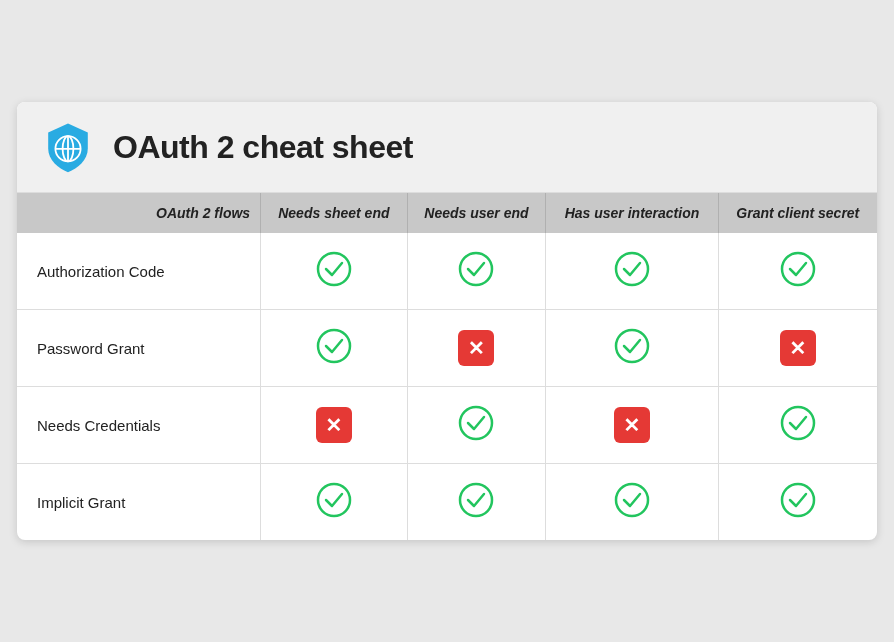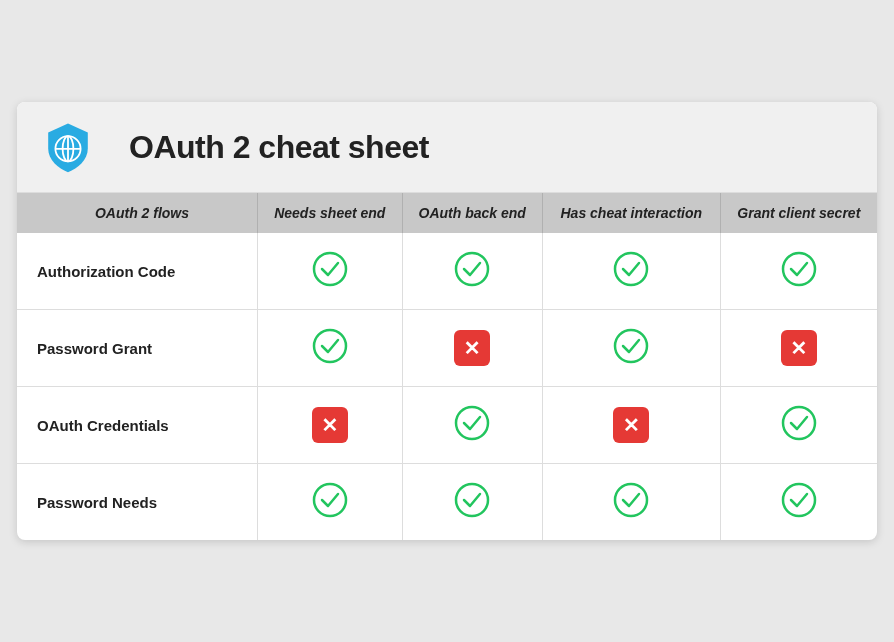--- a/index.html
+++ b/index.html
@@ -19,21 +19,21 @@
       overflow: hidden;
       width: 860px;
       box-shadow: 0 2px 8px rgba(0,0,0,0.15);
     }
 
     .header {
       background: #f0f0f0;
       padding: 18px 24px;
       display: flex;
       align-items: center;
-      gap: 34px;
+      gap: 18px;
       border-bottom: 1px solid #ddd;
     }
 
     .shield-icon {
       width: 54px;
       height: 54px;
       flex-shrink: 0;
     }
 
     .header-title {
@@ -56,21 +56,21 @@
       padding: 12px 10px;
       font-style: italic;
       font-weight: 600;
       font-size: 14px;
       color: #222;
       text-align: center;
       border-right: 1px solid #b0b0b0;
     }
 
     thead th:first-child {
-      text-align: center;
+      text-align: right;
       padding-left: 20px;
       min-width: 220px;
     }
 
     thead th:last-child {
       border-right: none;
     }
 
     tbody tr {
       border-bottom: 1px solid #ddd;
@@ -83,21 +83,21 @@
     tbody td {
       padding: 18px 10px;
       text-align: center;
       border-right: 1px solid #ddd;
       vertical-align: middle;
     }
 
     tbody td:first-child {
       text-align: left;
       padding-left: 20px;
-      font-weight: 700;
+      font-weight: 400;
       font-size: 15px;
       color: #222;
       border-right: 1px solid #ddd;
     }
 
     tbody td:last-child {
       border-right: none;
     }
 
     .cross-red {
@@ -126,22 +126,22 @@
       <ellipse cx="30" cy="32" rx="6" ry="14" stroke="white" stroke-width="2" fill="none"></ellipse>
     </svg>
     <h1 class="header-title">OAuth 2 cheat sheet</h1>
   </div>
 
   <table>
     <thead>
       <tr>
         <th>OAuth 2 flows</th>
         <th>Needs sheet end</th>
-        <th>OAuth back end</th>
-        <th>Has cheat interaction</th>
+        <th>Needs user end</th>
+        <th>Has user interaction</th>
         <th>Grant client secret</th>
       </tr>
     </thead>
     <tbody id="table-body">
     <tr>
           <td>Authorization Code</td>
           <td><svg width="36" height="36" viewBox="0 0 36 36">
         <circle cx="18" cy="18" r="16" stroke="#22c55e" stroke-width="2.5" fill="none"></circle>
         <polyline points="10,18 16,24 26,12" stroke="#22c55e" stroke-width="2.5" fill="none" stroke-linecap="round" stroke-linejoin="round"></polyline>
       </svg></td>
@@ -165,34 +165,34 @@
         <polyline points="10,18 16,24 26,12" stroke="#22c55e" stroke-width="2.5" fill="none" stroke-linecap="round" stroke-linejoin="round"></polyline>
       </svg></td>
           <td><span class="cross-red">✕</span></td>
           <td><svg width="36" height="36" viewBox="0 0 36 36">
         <circle cx="18" cy="18" r="16" stroke="#22c55e" stroke-width="2.5" fill="none"></circle>
         <polyline points="10,18 16,24 26,12" stroke="#22c55e" stroke-width="2.5" fill="none" stroke-linecap="round" stroke-linejoin="round"></polyline>
       </svg></td>
           <td><span class="cross-red">✕</span></td>
         </tr>
         <tr>
-          <td>OAuth Credentials</td>
+          <td>Needs Credentials</td>
           <td><span class="cross-red">✕</span></td>
           <td><svg width="36" height="36" viewBox="0 0 36 36">
         <circle cx="18" cy="18" r="16" stroke="#22c55e" stroke-width="2.5" fill="none"></circle>
         <polyline points="10,18 16,24 26,12" stroke="#22c55e" stroke-width="2.5" fill="none" stroke-linecap="round" stroke-linejoin="round"></polyline>
       </svg></td>
           <td><span class="cross-red">✕</span></td>
           <td><svg width="36" height="36" viewBox="0 0 36 36">
         <circle cx="18" cy="18" r="16" stroke="#22c55e" stroke-width="2.5" fill="none"></circle>
         <polyline points="10,18 16,24 26,12" stroke="#22c55e" stroke-width="2.5" fill="none" stroke-linecap="round" stroke-linejoin="round"></polyline>
       </svg></td>
         </tr>
         <tr>
-          <td>Password Needs</td>
+          <td>Implicit Grant</td>
           <td><svg width="36" height="36" viewBox="0 0 36 36">
         <circle cx="18" cy="18" r="16" stroke="#22c55e" stroke-width="2.5" fill="none"></circle>
         <polyline points="10,18 16,24 26,12" stroke="#22c55e" stroke-width="2.5" fill="none" stroke-linecap="round" stroke-linejoin="round"></polyline>
       </svg></td>
           <td><svg width="36" height="36" viewBox="0 0 36 36">
         <circle cx="18" cy="18" r="16" stroke="#22c55e" stroke-width="2.5" fill="none"></circle>
         <polyline points="10,18 16,24 26,12" stroke="#22c55e" stroke-width="2.5" fill="none" stroke-linecap="round" stroke-linejoin="round"></polyline>
       </svg></td>
           <td><svg width="36" height="36" viewBox="0 0 36 36">
         <circle cx="18" cy="18" r="16" stroke="#22c55e" stroke-width="2.5" fill="none"></circle>

